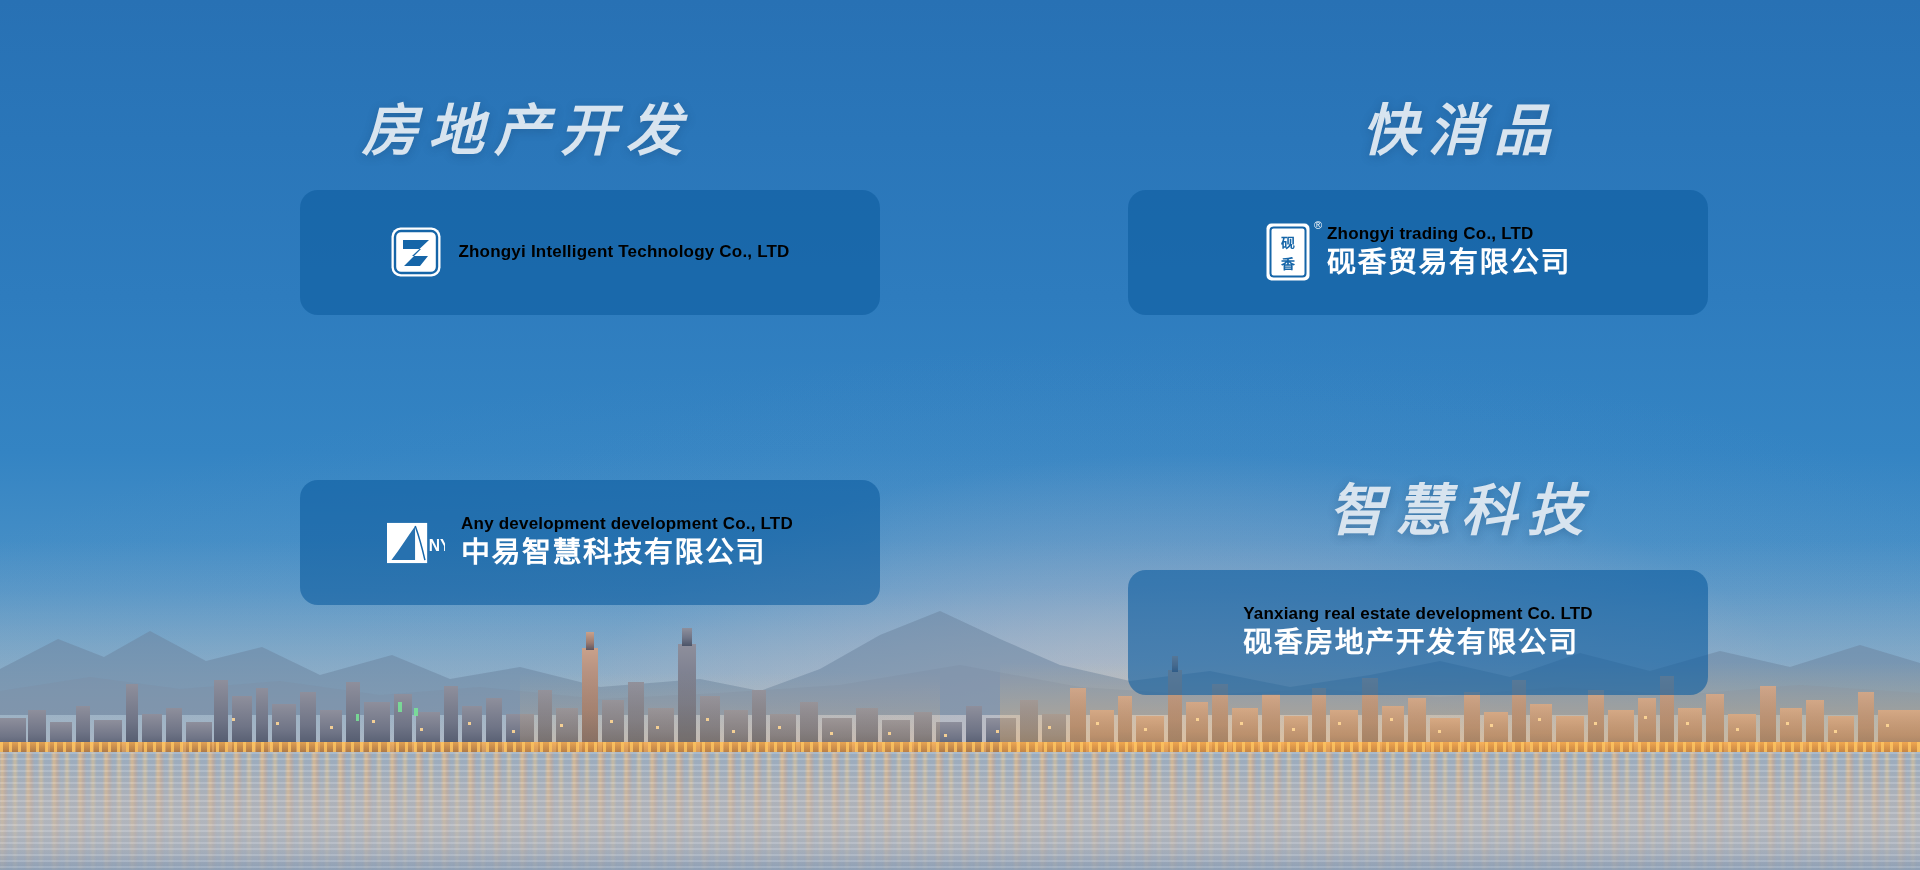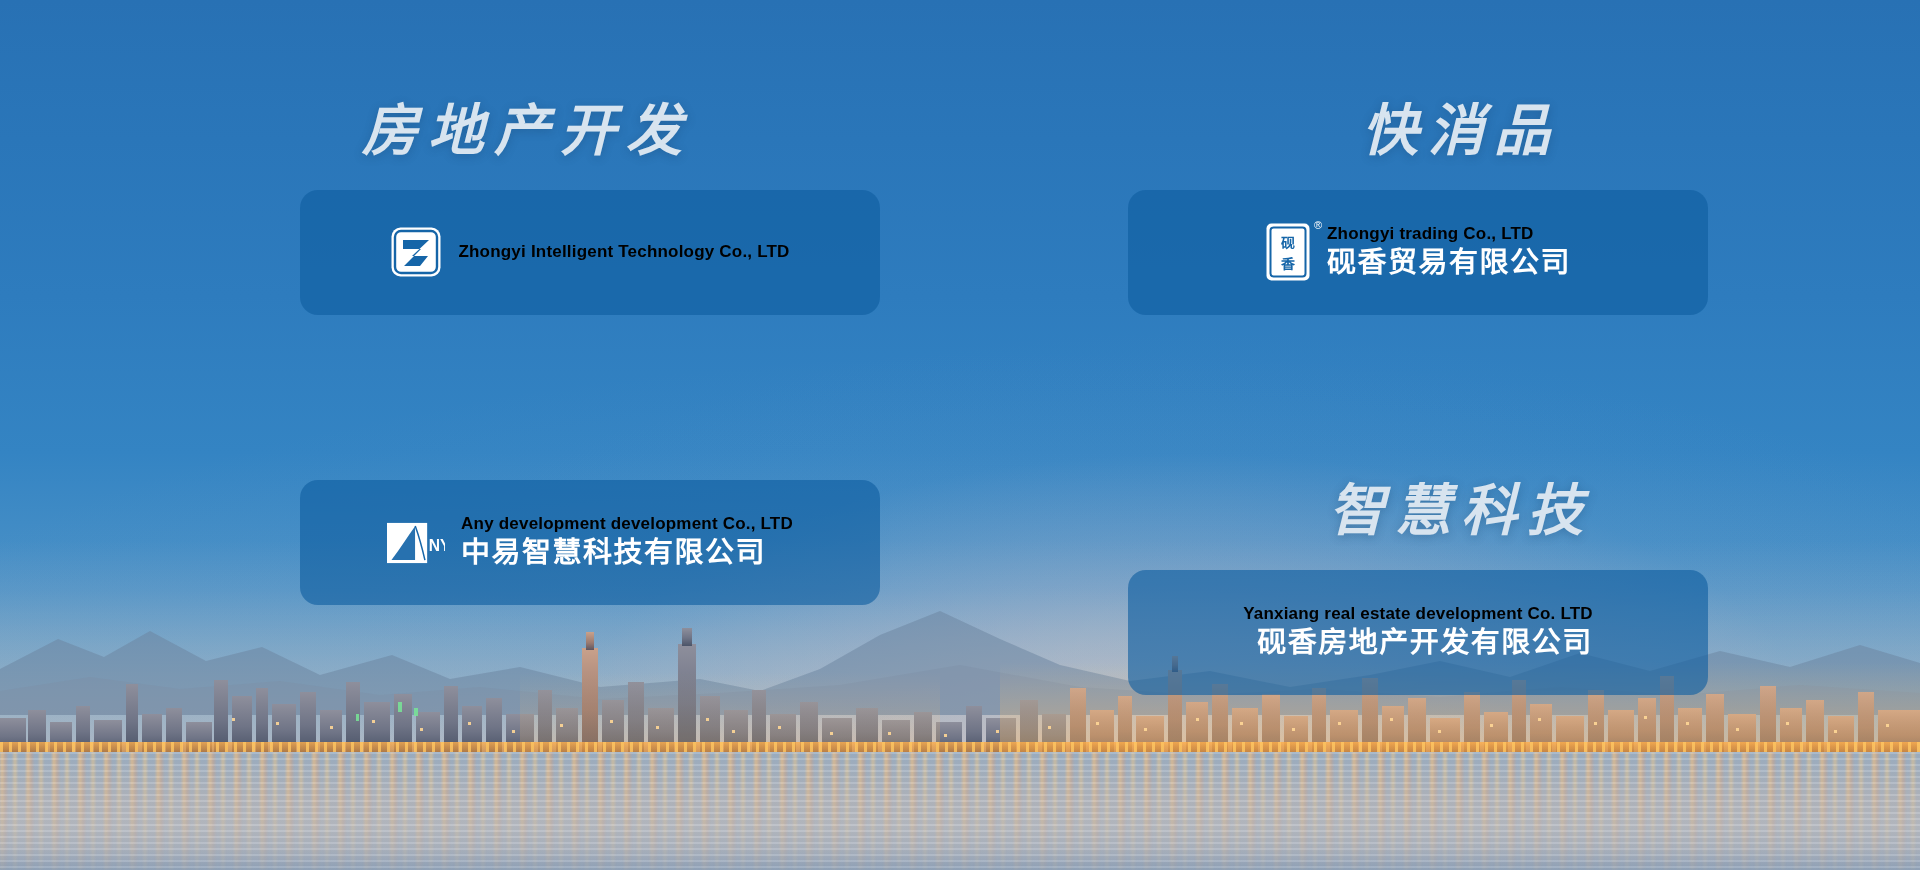--- a/index.html
+++ b/index.html
@@ -149,21 +149,21 @@
   }
   .name-cn {
     color:#ffffff;
     font-size:29px;
     font-weight:700;
     letter-spacing:1.5px;
     line-height:1.3;
     white-space:nowrap;
   }
   .card.centered { justify-content:center; }
-  .card.centered .names { align-items:flex-end; text-align:center; }
+  .card.centered .names { align-items:flex-start; text-align:center; }
 
   
   .zy-mark { width:52px; height:52px; }
   .yx-mark { width:46px; height:60px; }
   .any-mark { width:58px; height:58px; }
   .yx-wrap { position:relative; }
   .reg {
     position:absolute; top:-2px; right:-11px;
     color:#ffffff; font-size:11px; line-height:1;
   }

